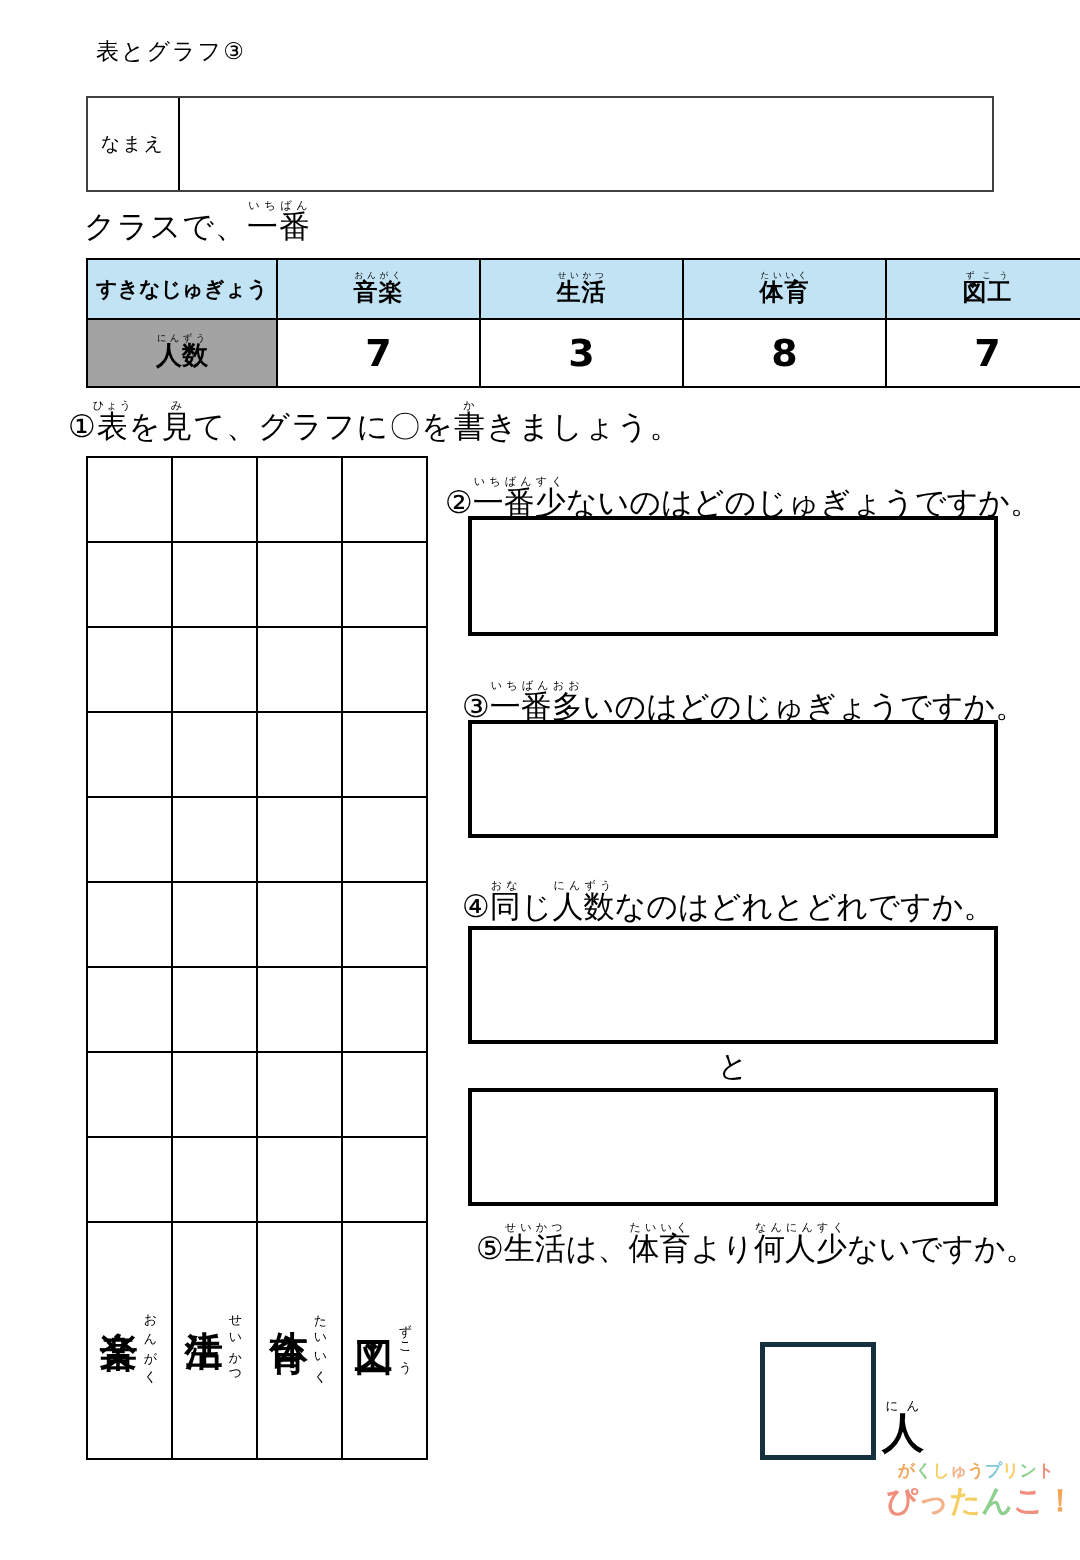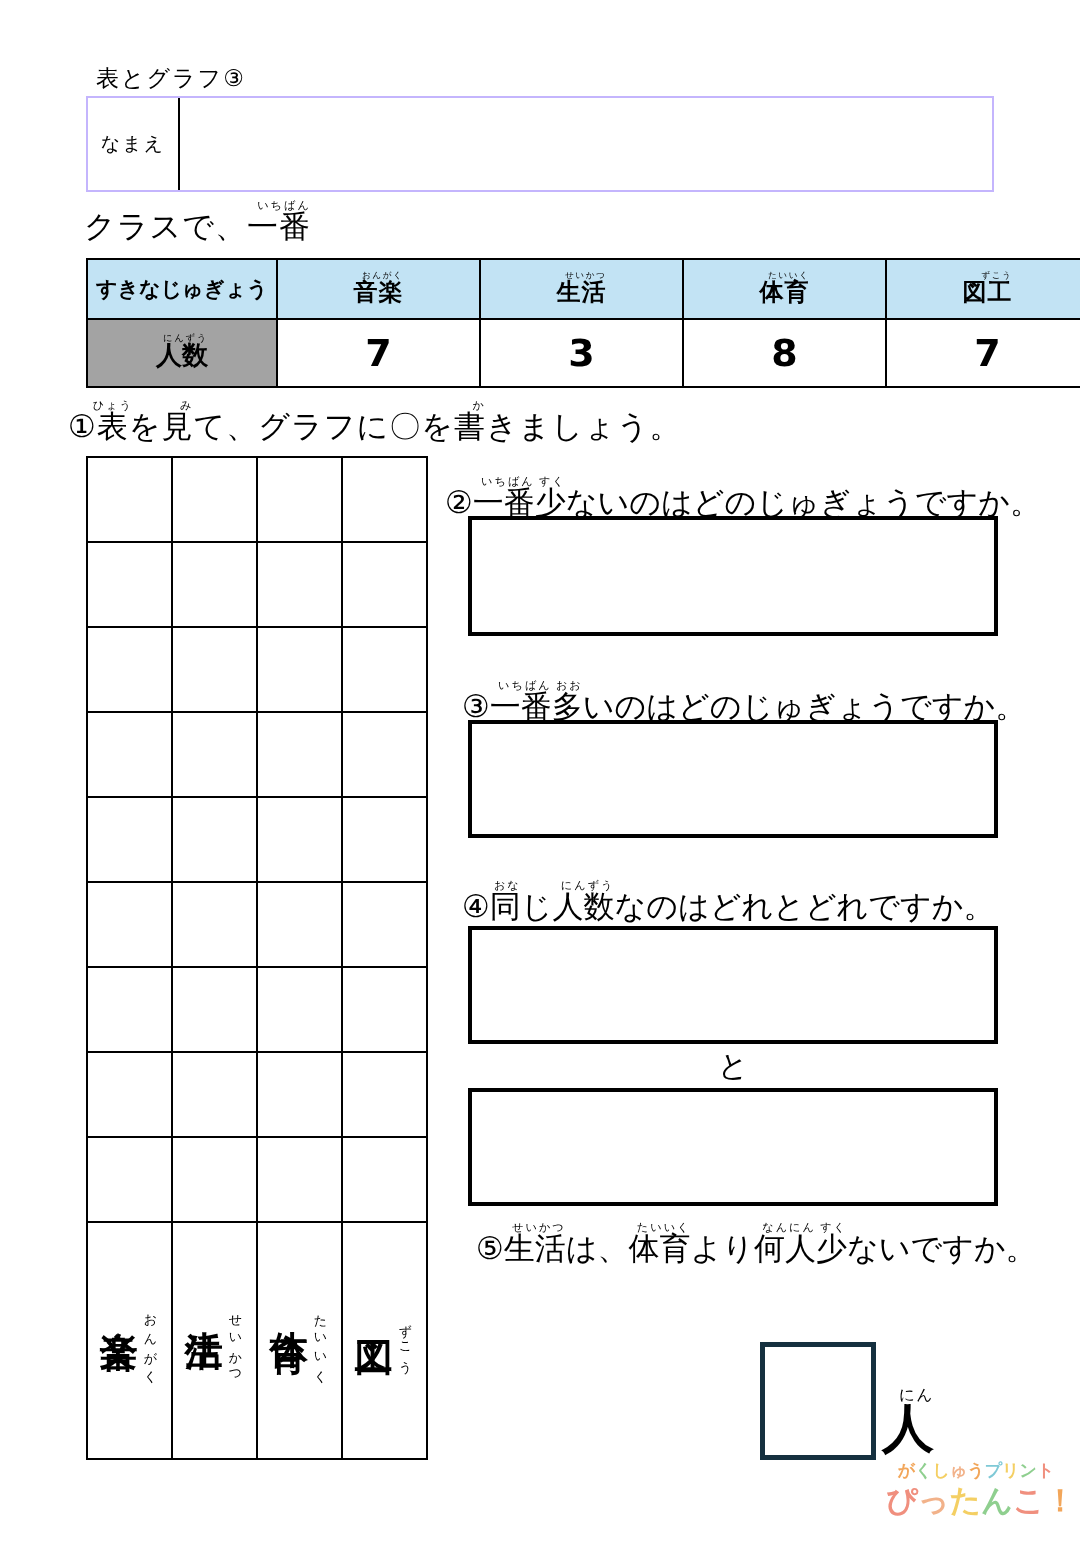--- a/index.html
+++ b/index.html
@@ -20,33 +20,33 @@
     position: absolute;
     inset: 0;
   }
 
   
   .abs { position: absolute; }
 
   
   #worksheet-title {
     left: 96px;
-    top: 63px;
+    top: 36px;
     font-size: 23px;
     letter-spacing: 2px;
     white-space: nowrap;
   }
 
   
   #name-table {
     left: 86px;
     top: 96px;
     width: 908px;
     height: 96px;
-    border: 2px solid #c4b5fd;
+    border: 2px solid #404040;
     box-sizing: border-box;
     display: flex;
   }
   #name-label-cell {
     width: 92px;
     border-right: 2px solid #000;
     box-sizing: border-box;
     display: flex;
     align-items: center;
     justify-content: center;
@@ -68,21 +68,20 @@
     align-items: flex-end;
   }
 
   
   ruby { ruby-position: over; }
   rt {
     font-size: 0.36em;
     letter-spacing: 0.18em;
     line-height: 1;
     font-weight: normal;
-    text-align: right;
   }
 
   
   #data-table {
     left: 86px;
     top: 258px;
     width: 1004px;
     border-collapse: collapse;
     table-layout: fixed;
   }
@@ -227,21 +226,21 @@
     gap: 6px;
   }
   #q5-answer-box {
     width: 116px;
     height: 118px;
     border: 5px solid #15303f;
     box-sizing: border-box;
     background: #fff;
   }
   #q5-unit {
-    font-size: 52px;
+    font-size: 42px;
     font-weight: bold;
     line-height: 1;
     padding-bottom: 6px;
   }
   #q5-unit rt { font-size: 0.3em; letter-spacing: .1em; }
 
   
   #footer-logo {
     left: 886px;
     top: 1462px;

